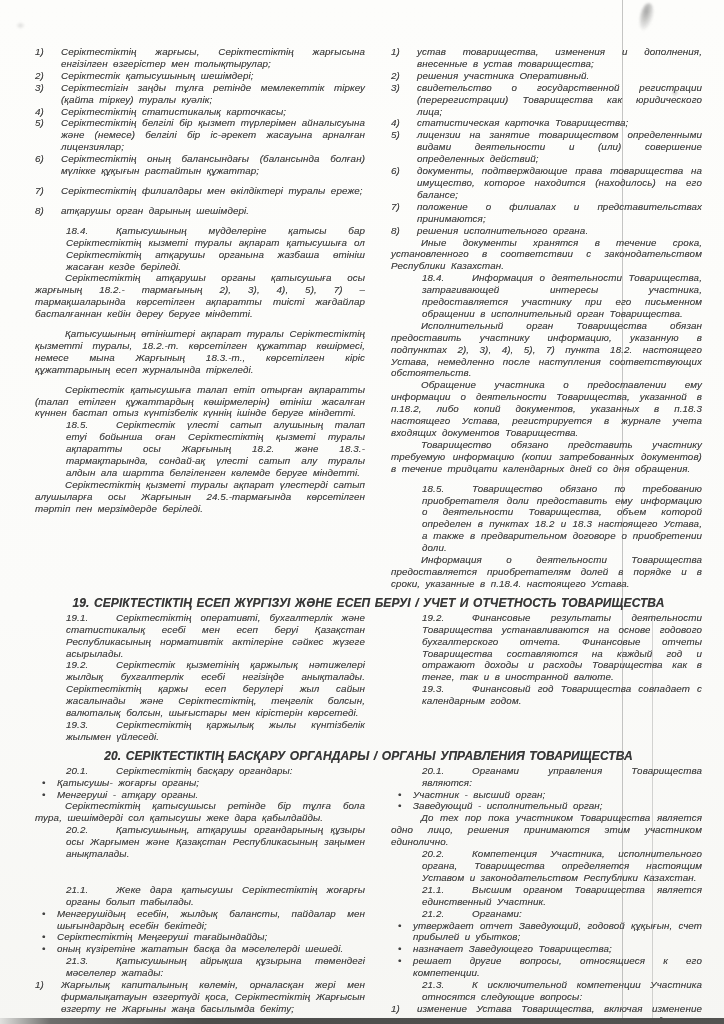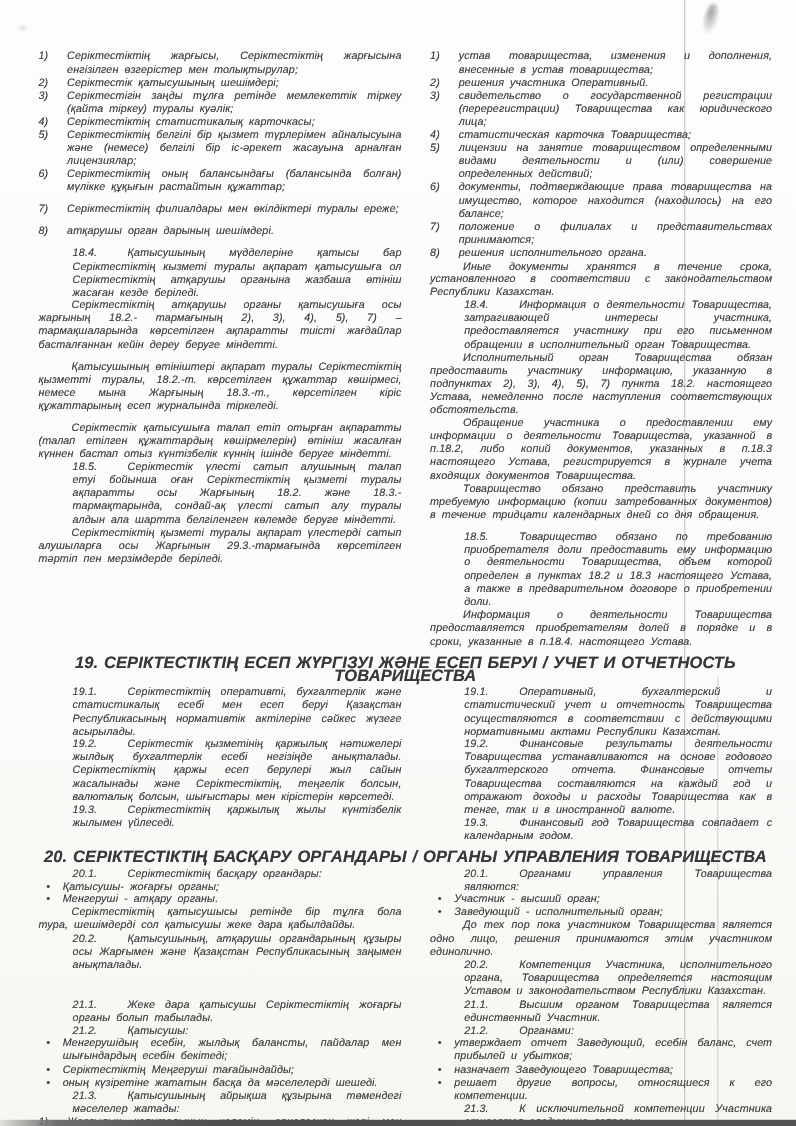--- a/index.html
+++ b/index.html
@@ -43,21 +43,21 @@
   .bullet .txt{flex:1; text-align:justify; min-width:0;}
   
   .para{text-indent:30px;}
   
   .numpara{text-indent:0;margin-left:31px;}
   .numpara .npmarker{display:inline-block; width:50px;}
   
   .heading{
     text-align:center;
     font-weight:bold;
-    font-size:15px;
+    font-size:12px;
     line-height:12px;
     margin:7px 0 3px 0;
     color:#383838;
     word-spacing:1px;
     letter-spacing:0.1px;
     text-shadow:0 0 0.5px rgba(50,50,50,0.6);
   }
   
   .vline-1{
     position:absolute; left:622px; top:0; width:1px; height:1024px;
@@ -126,21 +126,21 @@
           </div>
           <div class="block item gap-top">
             <span class="marker">8)</span>
             <span class="txt">атқарушы орган дарының шешімдері.</span>
           </div>
           <div class="block numpara gap-top"><span class="npmarker">18.4.</span><span>Қатысушының мүдделеріне қатысы бар Серіктестіктің кызметі туралы ақпарат қатысушыға ол Серіктестіктің атқарушы органына жазбаша өтініш жасаған кезде беріледі.</span></div>
           <div class="block para">Серіктестіктің атқарушы органы қатысушыға осы жарғының 18.2.- тармағының 2), 3), 4), 5), 7) – тармақшаларында көрсетілген ақпаратты тиісті жағдайлар басталғаннан кейін дереу беруге міндетті.</div>
           <div class="block para gap-top">Қатысушының өтініштері ақпарат туралы Серіктестіктің қызметті туралы, 18.2.-т. көрсетілген құжаттар көшірмесі, немесе мына Жарғының 18.3.-т., көрсетілген кіріс құжаттарының есеп журналында тіркеледі.</div>
           <div class="block para gap-top">Серіктестік қатысушыға талап етіп отырған ақпаратты (талап етілген құжаттардың көшірмелерін) өтініш жасалған күннен бастап отыз күнтізбелік күннің ішінде беруге міндетті.</div>
           <div class="block numpara"><span class="npmarker">18.5.</span><span>Серіктестік үлесті сатып алушының талап етуі бойынша оған Серіктестіктің қызметі туралы ақпаратты осы Жарғының 18.2. және 18.3.-тармақтарында, сондай-ақ үлесті сатып алу туралы алдын ала шартта белгіленген көлемде беруге міндетті.</span></div>
-          <div class="block para">Серіктестіктің қызметі туралы ақпарат үлестерді сатып алушыларға осы Жарғынын 29.3.-тармағында көрсетілген тәртіп пен мерзімдерде беріледі.</div>
+          <div class="block para">Серіктестіктің қызметі туралы ақпарат үлестерді сатып алушыларға осы Жарғынын 24.5.-тармағында көрсетілген тәртіп пен мерзімдерде беріледі.</div>
         </div>
         <div class="col col-right">
           <div class="block item">
             <span class="marker">1)</span>
             <span class="txt">устав товарищества, изменения и дополнения, внесенные в устав товарищества;</span>
           </div>
           <div class="block item">
             <span class="marker">2)</span>
             <span class="txt">решения участника Оперативный.</span>
           </div>
@@ -178,21 +178,20 @@
         </div>
       </div>
       <div class="heading">19. СЕРІКТЕСТІКТІҢ ЕСЕП ЖҮРГІЗУІ ЖӘНЕ ЕСЕП БЕРУІ / УЧЕТ И ОТЧЕТНОСТЬ ТОВАРИЩЕСТВА</div>
       <div class="cols">
         <div class="col col-left">
           <div class="block numpara"><span class="npmarker">19.1.</span><span>Серіктестіктің оперативті, бухгалтерлік және статистикалық есебі мен есеп беруі Қазақстан Республикасының нормативтік актілеріне сәйкес жүзеге асырылады.</span></div>
           <div class="block numpara"><span class="npmarker">19.2.</span><span>Серіктестік қызметінің қаржылық нәтижелері жылдық бухгалтерлік есебі негізіңде анықталады. Серіктестіктің қаржы есеп берулері жыл сайын жасалынады және Серіктестіктің, теңгелік болсын, валюталық болсын, шығыстары мен кірістерін көрсетеді.</span></div>
           <div class="block numpara"><span class="npmarker">19.3.</span><span>Серіктестіктің қаржылық жылы күнтізбелік жылымен үйлеседі.</span></div>
         </div>
         <div class="col col-right">
-          <div class="block numpara"><span class="npmarker">19.1.</span><span>Оперативный, бухгалтерский и статистический учет и отчетность Товарищества осуществляются в соответствии с действующими нормативными актами Республики Казахстан.</span></div>
           <div class="block numpara"><span class="npmarker">19.2.</span><span>Финансовые результаты деятельности Товарищества устанавливаются на основе годового бухгалтерского отчета. Финансовые отчеты Товарищества составляются на каждый год и отражают доходы и расходы Товарищества как в тенге, так и в иностранной валюте.</span></div>
           <div class="block numpara"><span class="npmarker">19.3.</span><span>Финансовый год Товарищества совпадает с календарным годом.</span></div>
         </div>
       </div>
       <div class="heading">20. СЕРІКТЕСТІКТІҢ БАСҚАРУ ОРГАНДАРЫ / ОРГАНЫ УПРАВЛЕНИЯ ТОВАРИЩЕСТВА</div>
       <div class="cols">
         <div class="col col-left">
           <div class="block numpara"><span class="npmarker">20.1.</span><span>Серіктестіктің басқару органдары:</span></div>
           <div class="block bullet">
             <span class="marker">•</span>
@@ -215,21 +214,20 @@
             <span class="marker">•</span>
             <span class="txt">Заведующий - исполнительный орган;</span>
           </div>
           <div class="block para">До тех пор пока участником Товарищества является одно лицо, решения принимаются этим участником единолично.</div>
           <div class="block numpara"><span class="npmarker">20.2.</span><span>Компетенция Участника, исполнительного органа, Товарищества определяется настоящим Уставом и законодательством Республики Казахстан.</span></div>
         </div>
       </div>
       <div class="cols">
         <div class="col col-left">
           <div class="block numpara"><span class="npmarker">21.1.</span><span>Жеке дара қатысушы Серіктестіктің жоғарғы органы болып табылады.</span></div>
-          <div class="block numpara"><span class="npmarker">21.2.</span><span>Қатысушы:</span></div>
           <div class="block bullet">
             <span class="marker">•</span>
             <span class="txt">Менгерушідың есебін, жылдық балансты, пайдалар мен шығындардың есебін бекітеді;</span>
           </div>
           <div class="block bullet">
             <span class="marker">•</span>
             <span class="txt">Серіктестіктің Меңгеруші тағайындайды;</span>
           </div>
           <div class="block bullet">
             <span class="marker">•</span>
@@ -239,21 +237,21 @@
           <div class="block item">
             <span class="marker">1)</span>
             <span class="txt">Жарғылық капиталының көлемін, орналасқан жері мен фирмалықатауын өзгертуді қоса, Серіктестіктің Жарғысын өзгерту не Жарғыны жаңа басылымда бекіту;</span>
           </div>
         </div>
         <div class="col col-right">
           <div class="block numpara"><span class="npmarker">21.1.</span><span>Высшим органом Товарищества является единственный Участник.</span></div>
           <div class="block numpara"><span class="npmarker">21.2.</span><span>Органами:</span></div>
           <div class="block bullet">
             <span class="marker">•</span>
-            <span class="txt">утверждает отчет Заведующий, есебін баланс, счет прибылей и убытков;</span>
+            <span class="txt">утверждает отчет Заведующий, годовой құқығын, счет прибылей и убытков;</span>
           </div>
           <div class="block bullet">
             <span class="marker">•</span>
             <span class="txt">назначает Заведующего Товарищества;</span>
           </div>
           <div class="block bullet">
             <span class="marker">•</span>
             <span class="txt">решает другие вопросы, относящиеся к его компетенции.</span>
           </div>
           <div class="block numpara"><span class="npmarker">21.3.</span><span>К исключительной компетенции Участника относятся следующие вопросы:</span></div>

